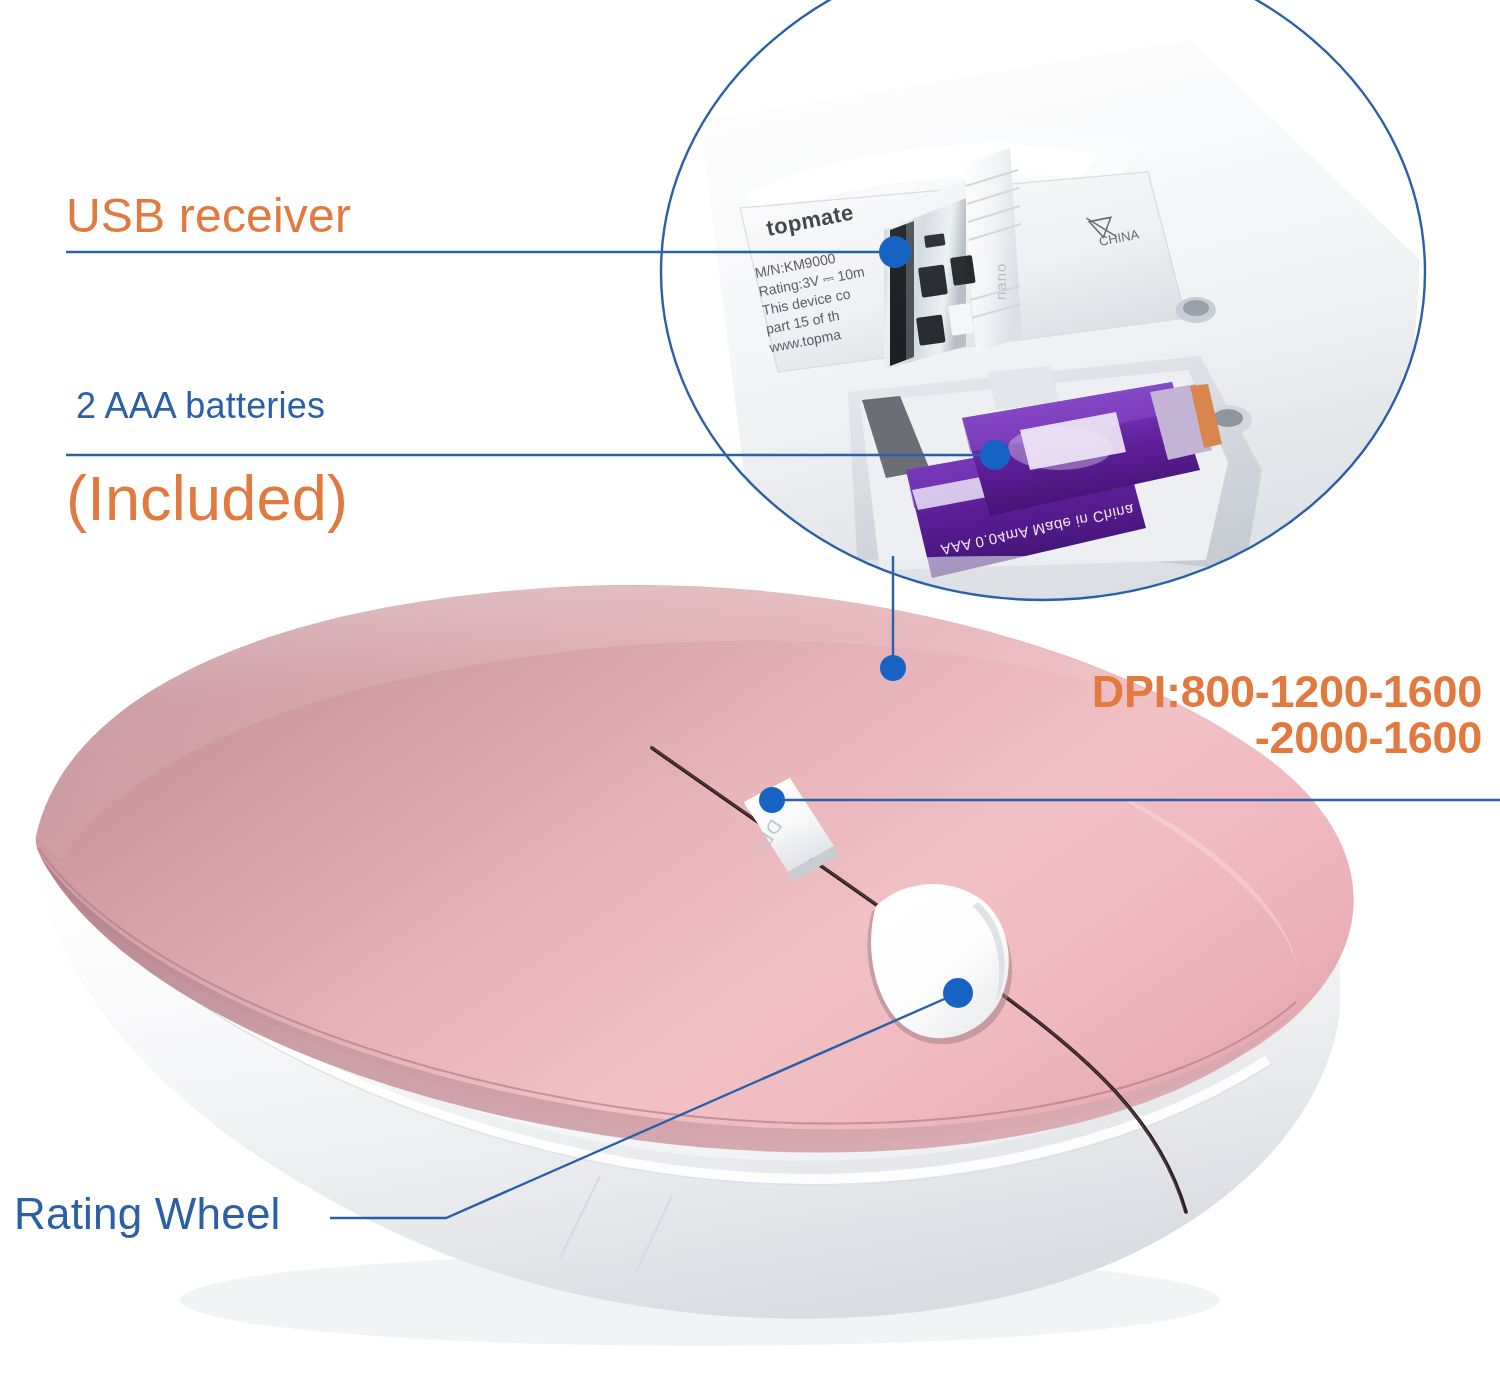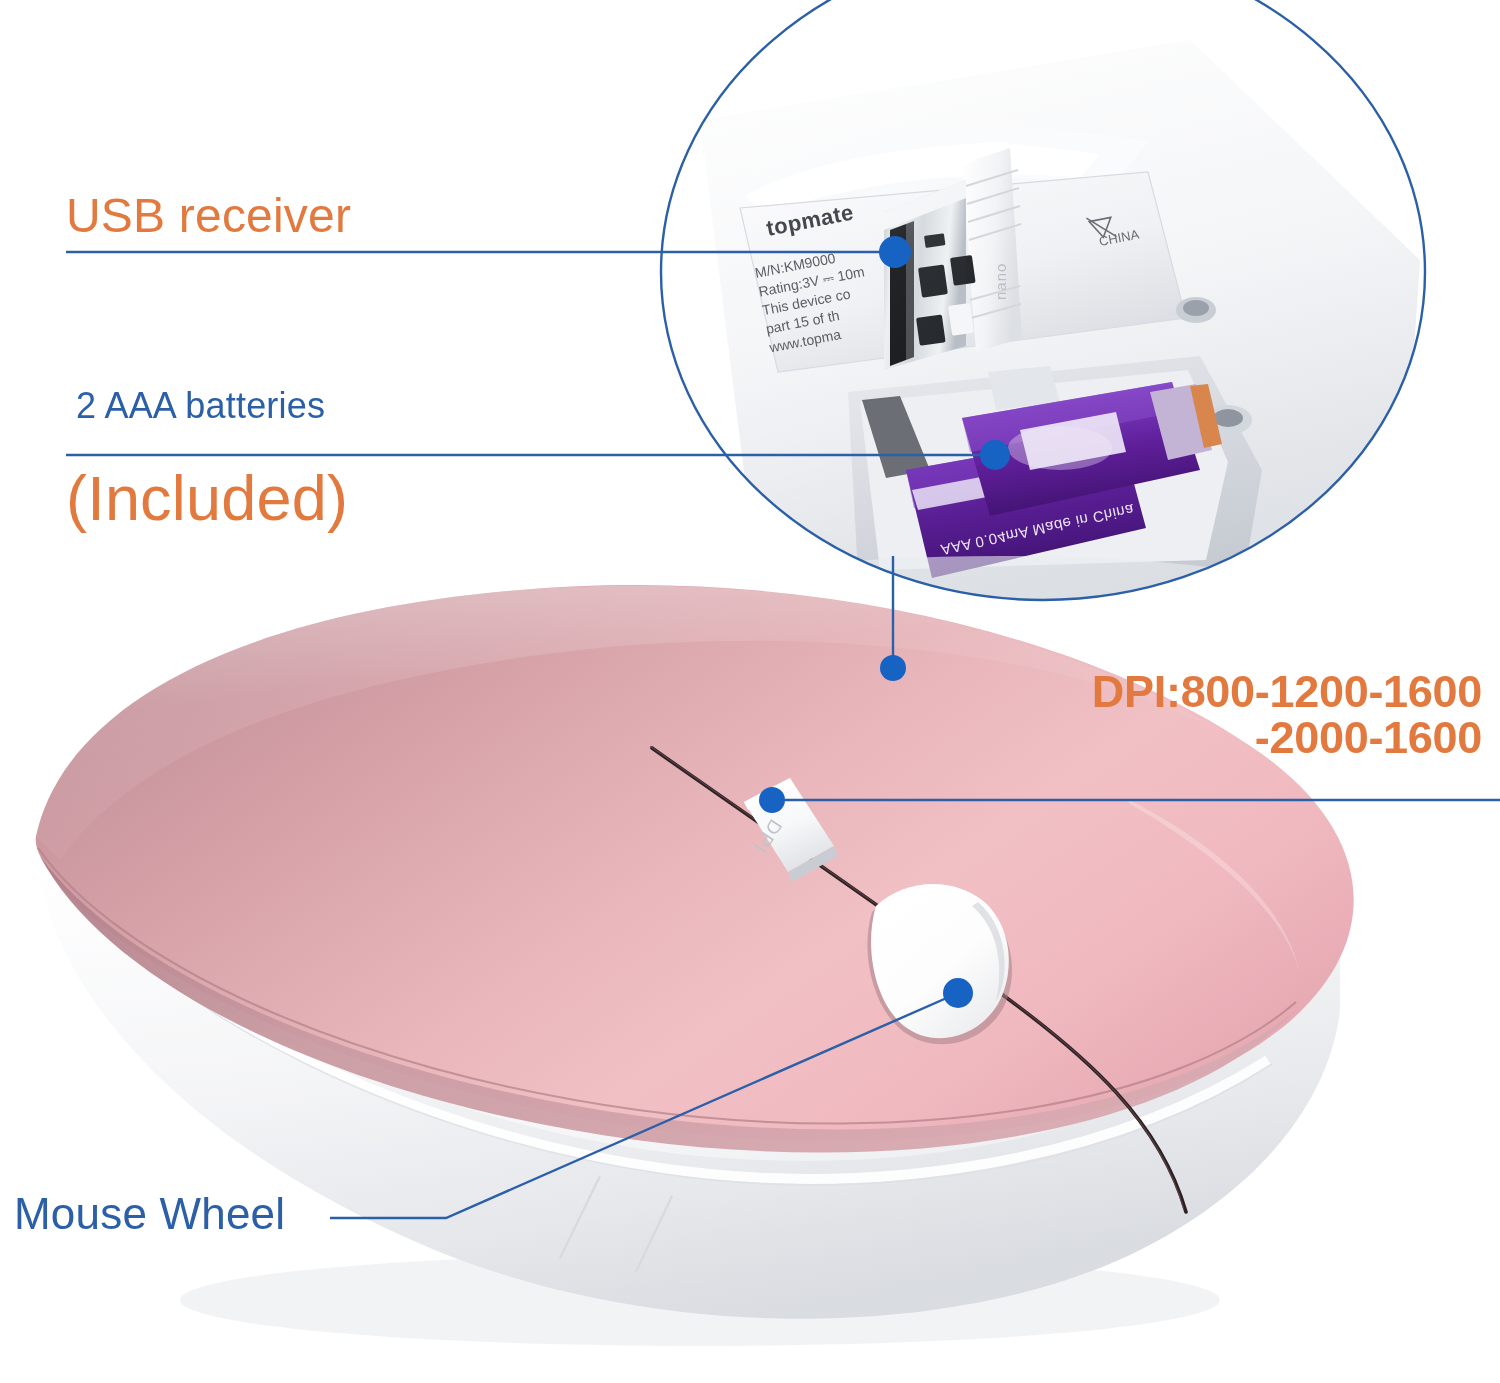--- a/index.html
+++ b/index.html
@@ -298,16 +298,16 @@
 
     <div class="lbl lbl-blue" id="batteries-label">2 AAA batteries</div>
 
     <div class="lbl lbl-orange" id="included-label">(Included)</div>
 
     <div class="lbl lbl-orange" id="dpi-label">
       <span>DPI:800-1200-1600</span>
       <span>-2000-1600</span>
     </div>
 
-    <div class="lbl lbl-blue" id="mouse-wheel-label">Mouse Wheel</div>
+    <div class="lbl lbl-blue" id="mouse-wheel-label">Rating Wheel</div>
   </div>
 
 </div>
 
 </body></html>

